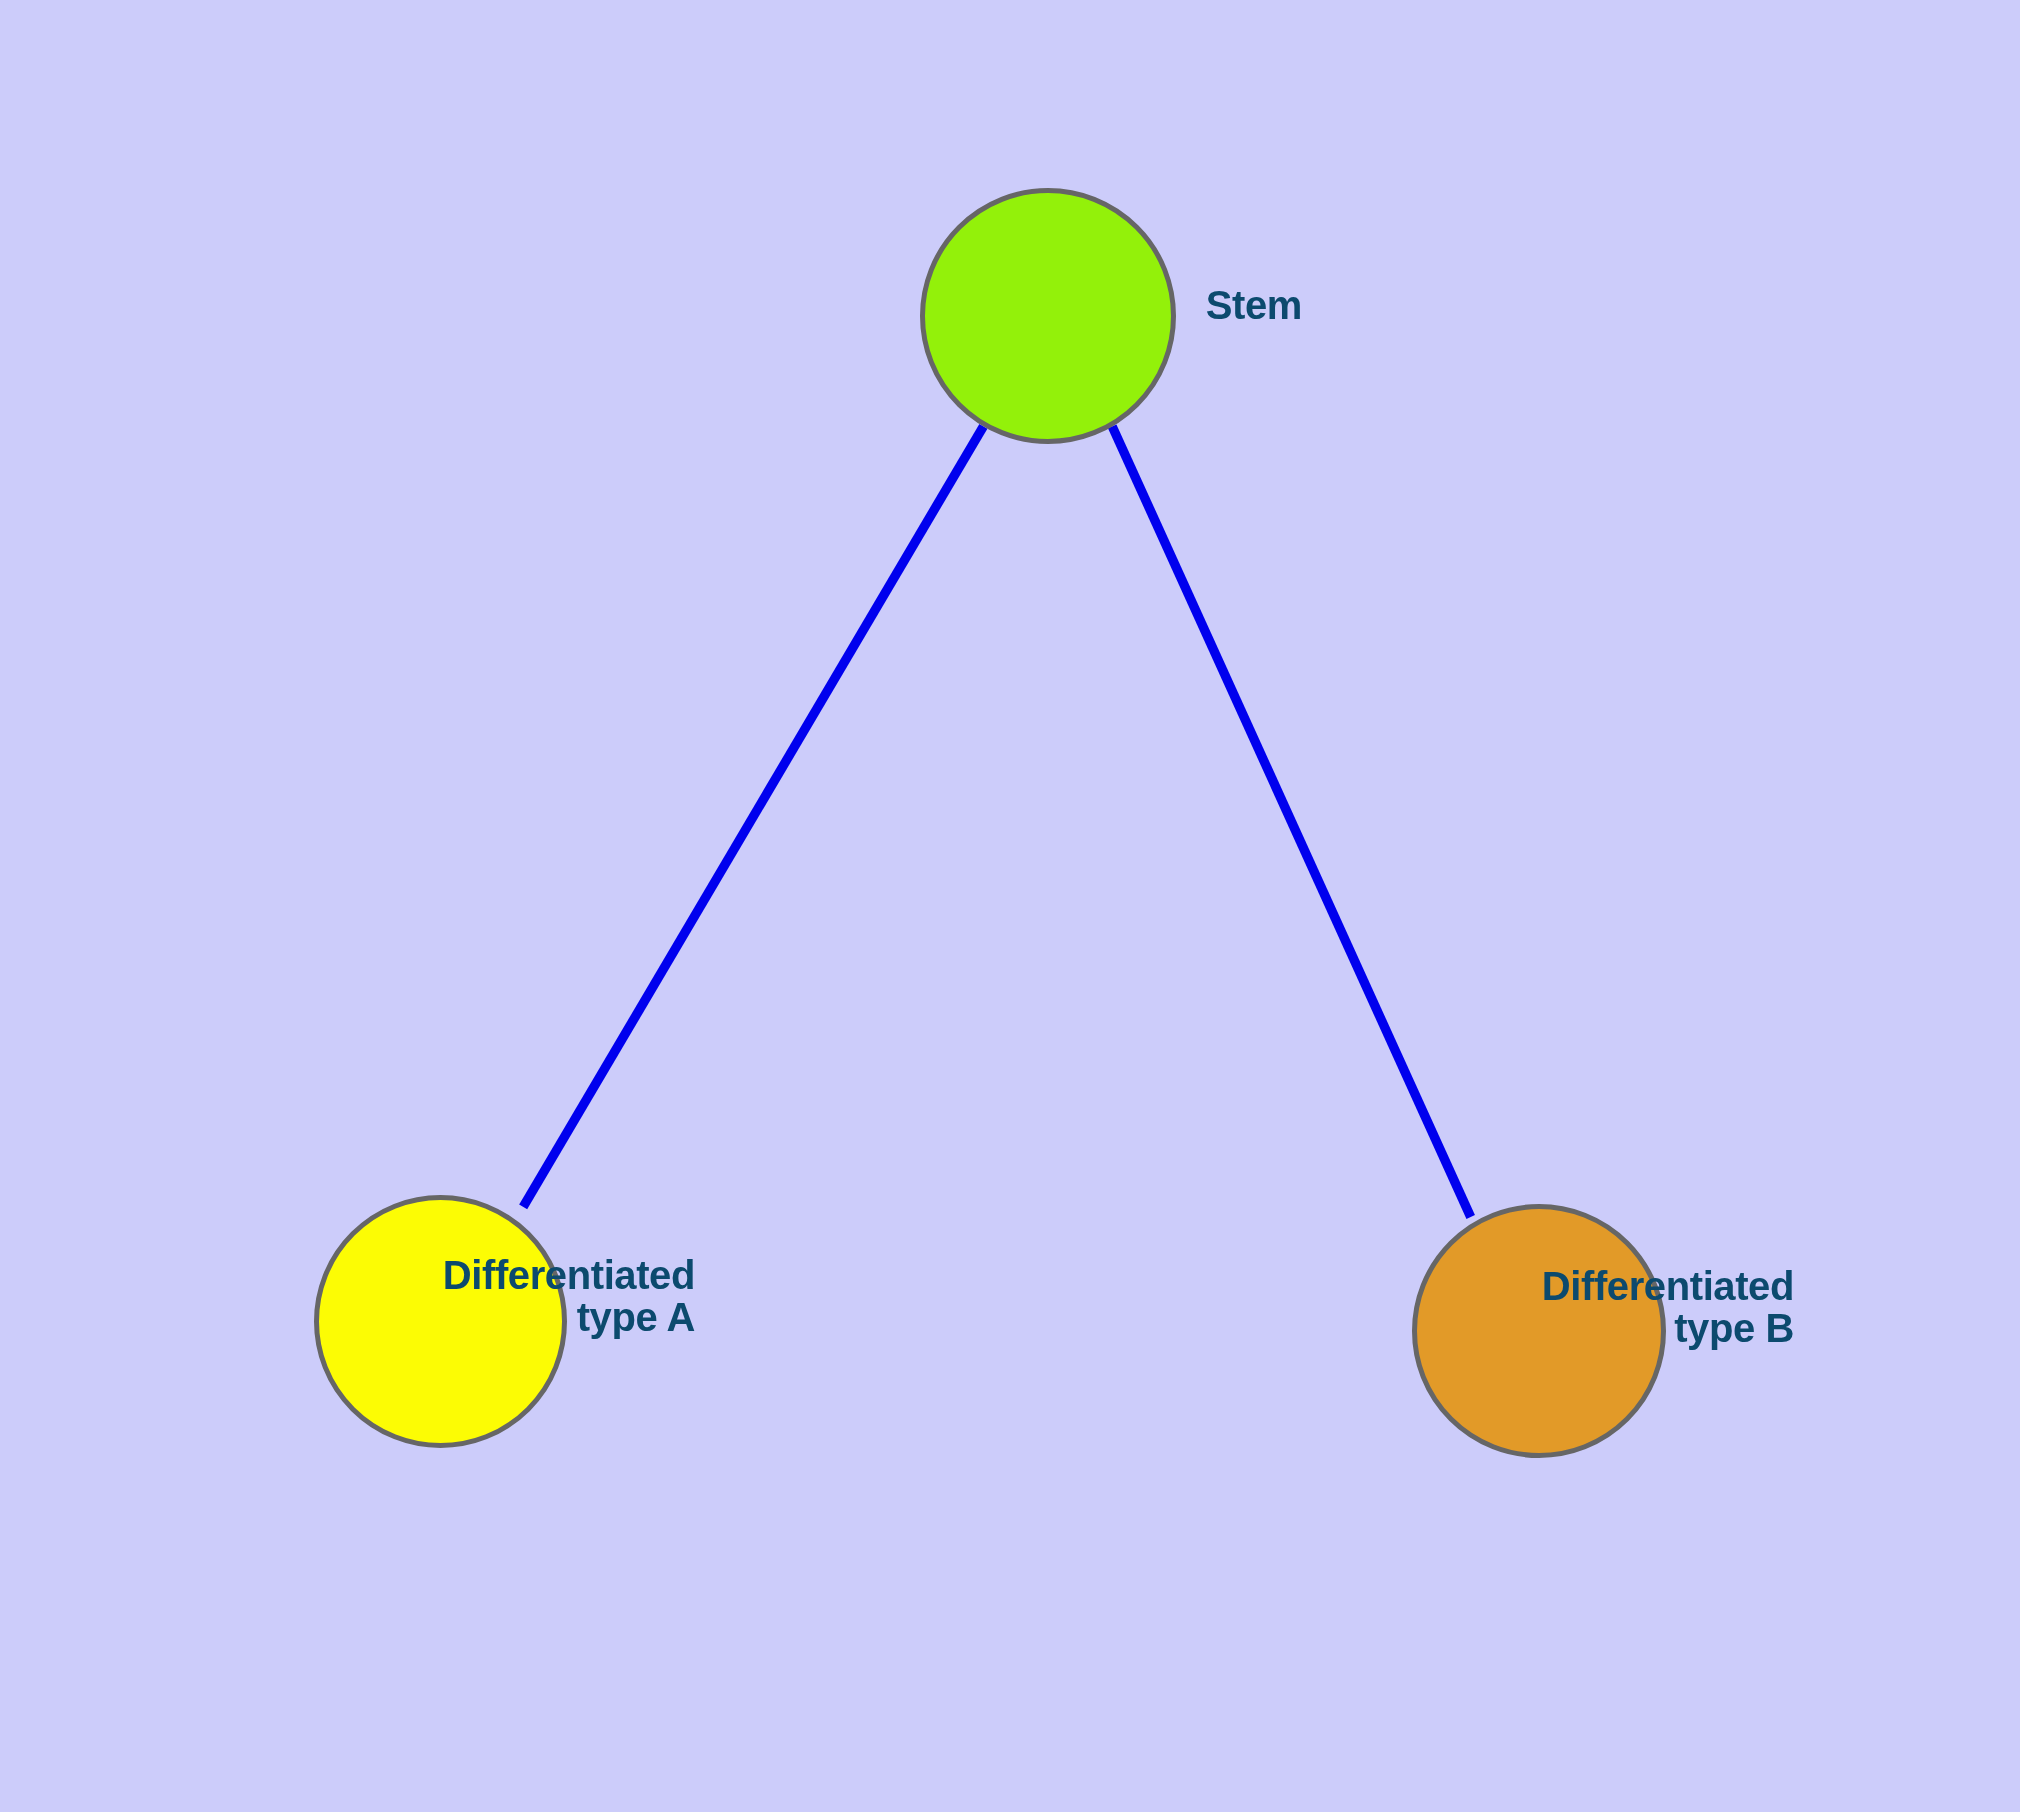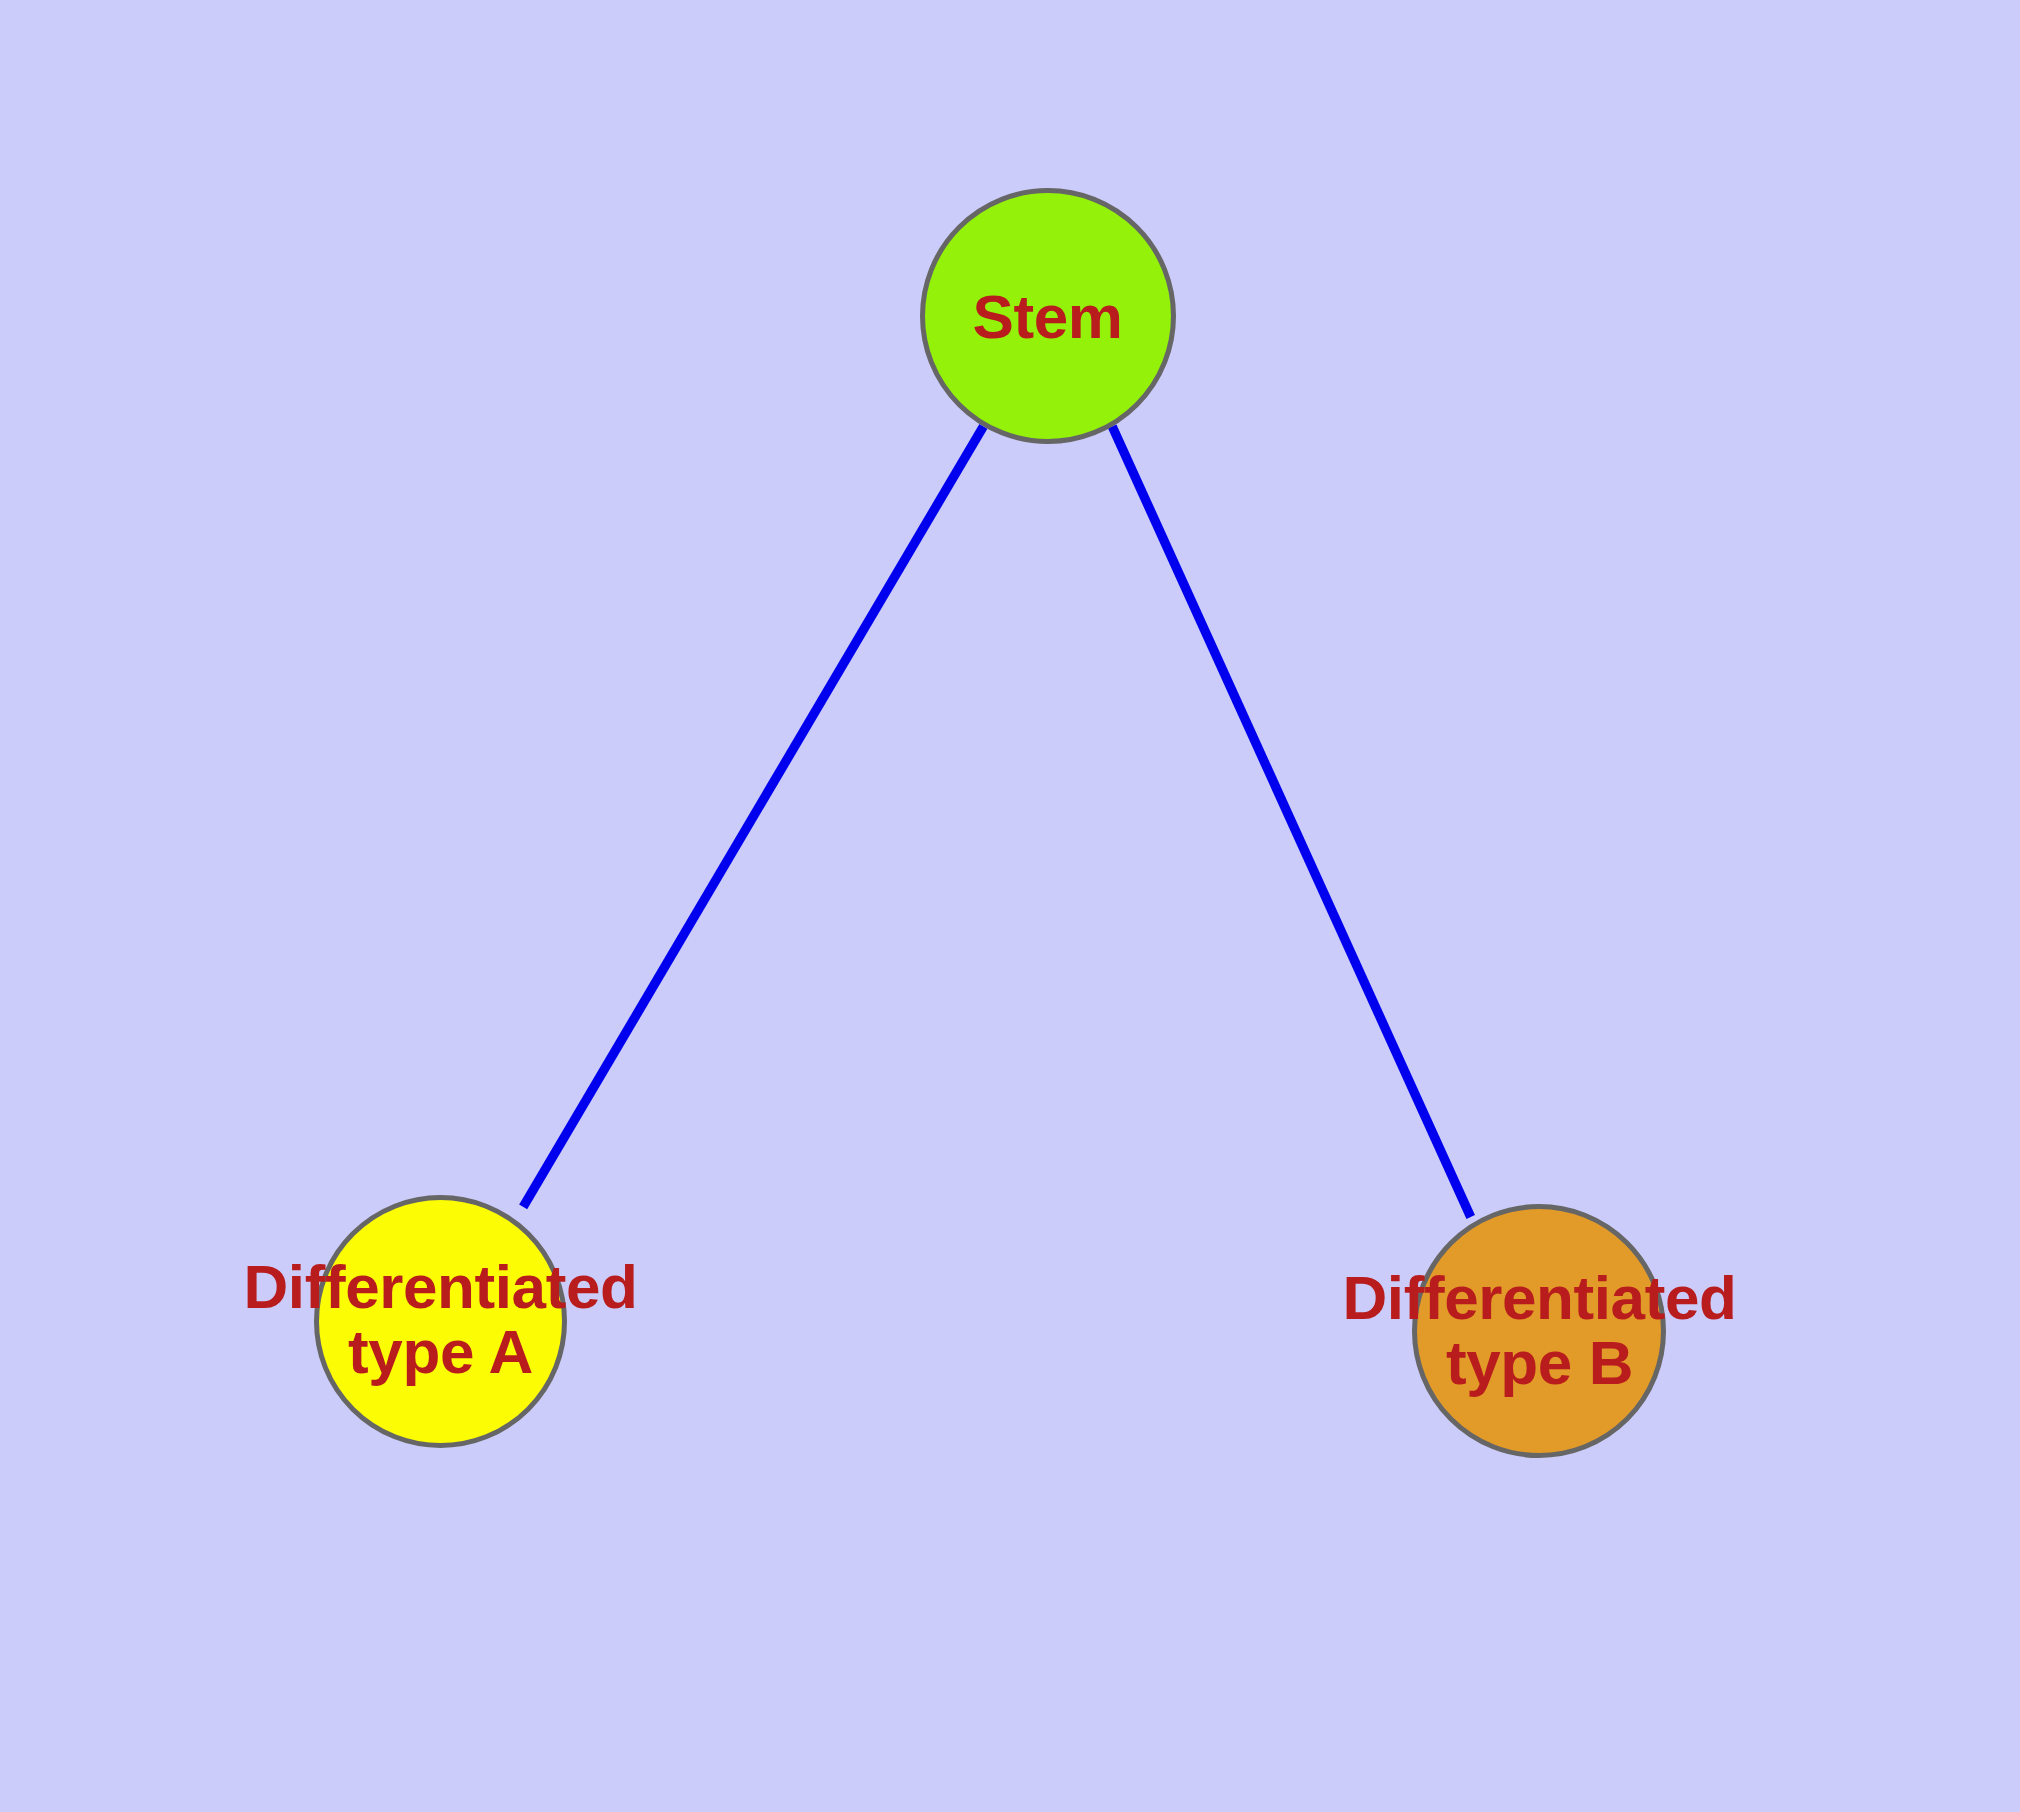--- a/index.html
+++ b/index.html
@@ -30,25 +30,25 @@
     display: block;
   }
   .node {
     position: absolute;
     border-radius: 50%;
     box-sizing: border-box;
     border: 5.1px solid #666666;
   }
   .node-label {
     position: absolute;
-    text-align: center;
-    color: #b91c1c;
+    text-align: right;
+    color: #0c4a6e;
     font-family: "Liberation Sans", sans-serif;
     font-weight: bold;
-    font-size: 62px;
+    font-size: 40px;
     line-height: 1.05;
     white-space: pre;
     pointer-events: none;
     letter-spacing: -0.4px;
   }
   
   #node-stem {
     left: 920px;
     top: 188px;
     width: 256px;

